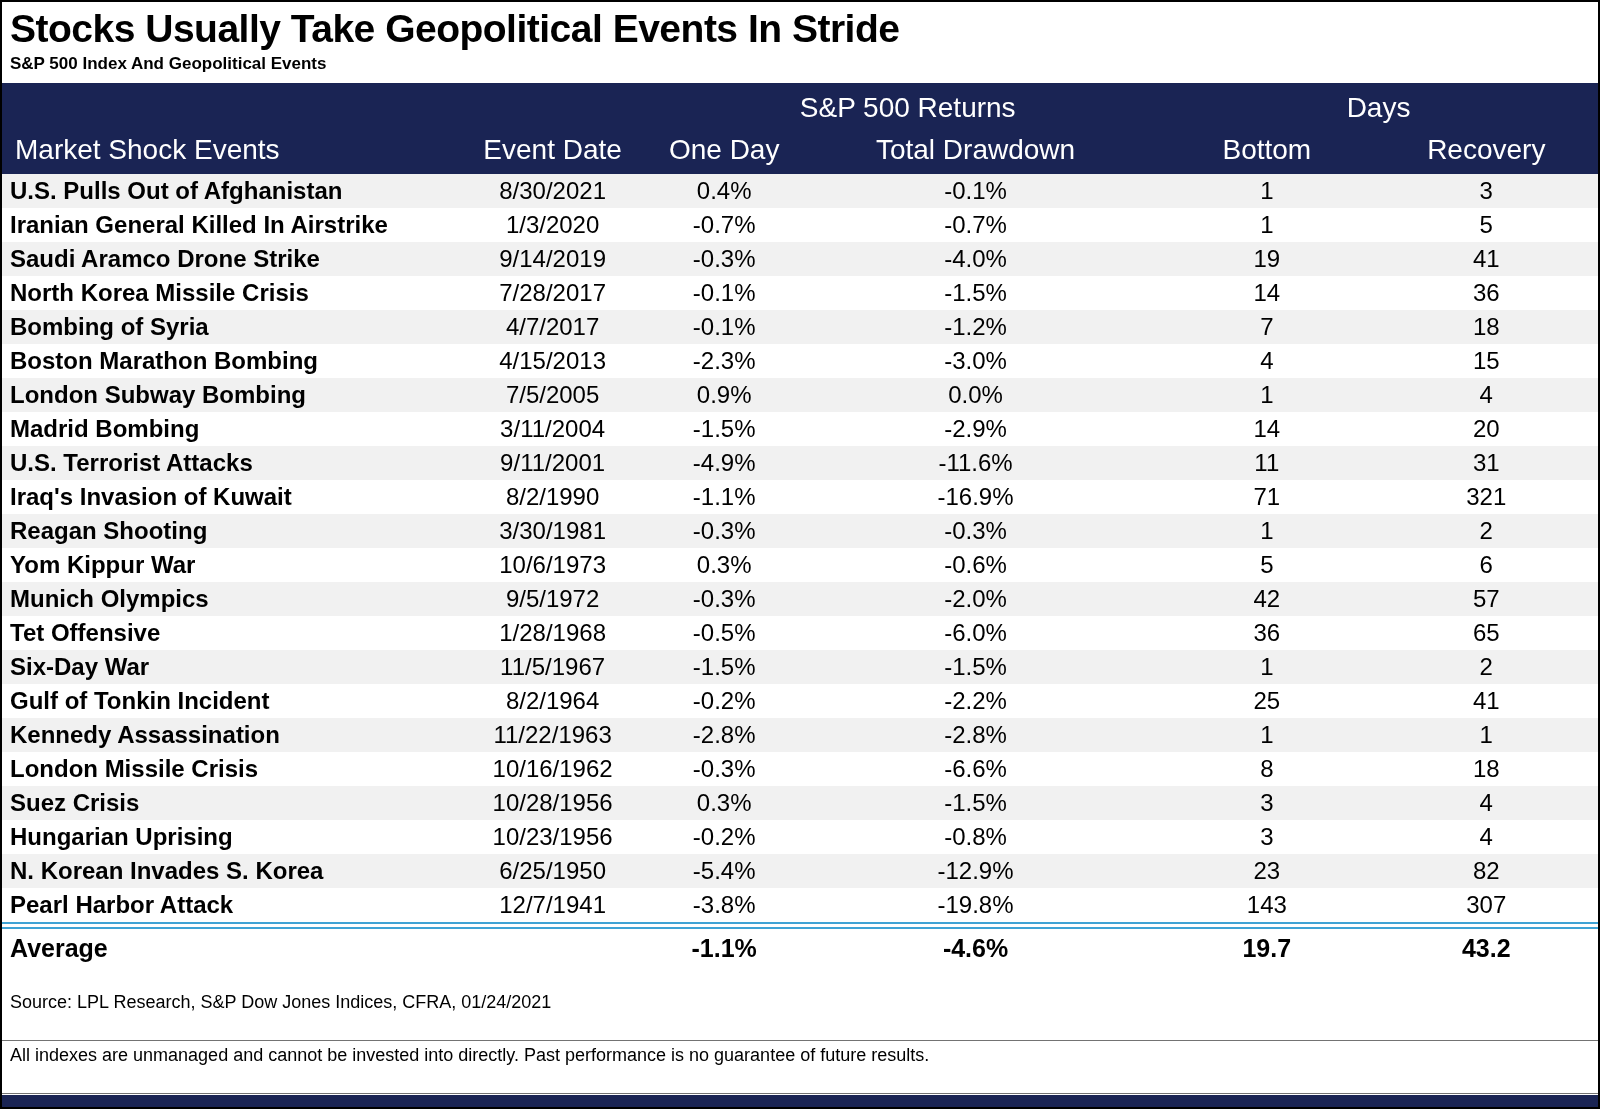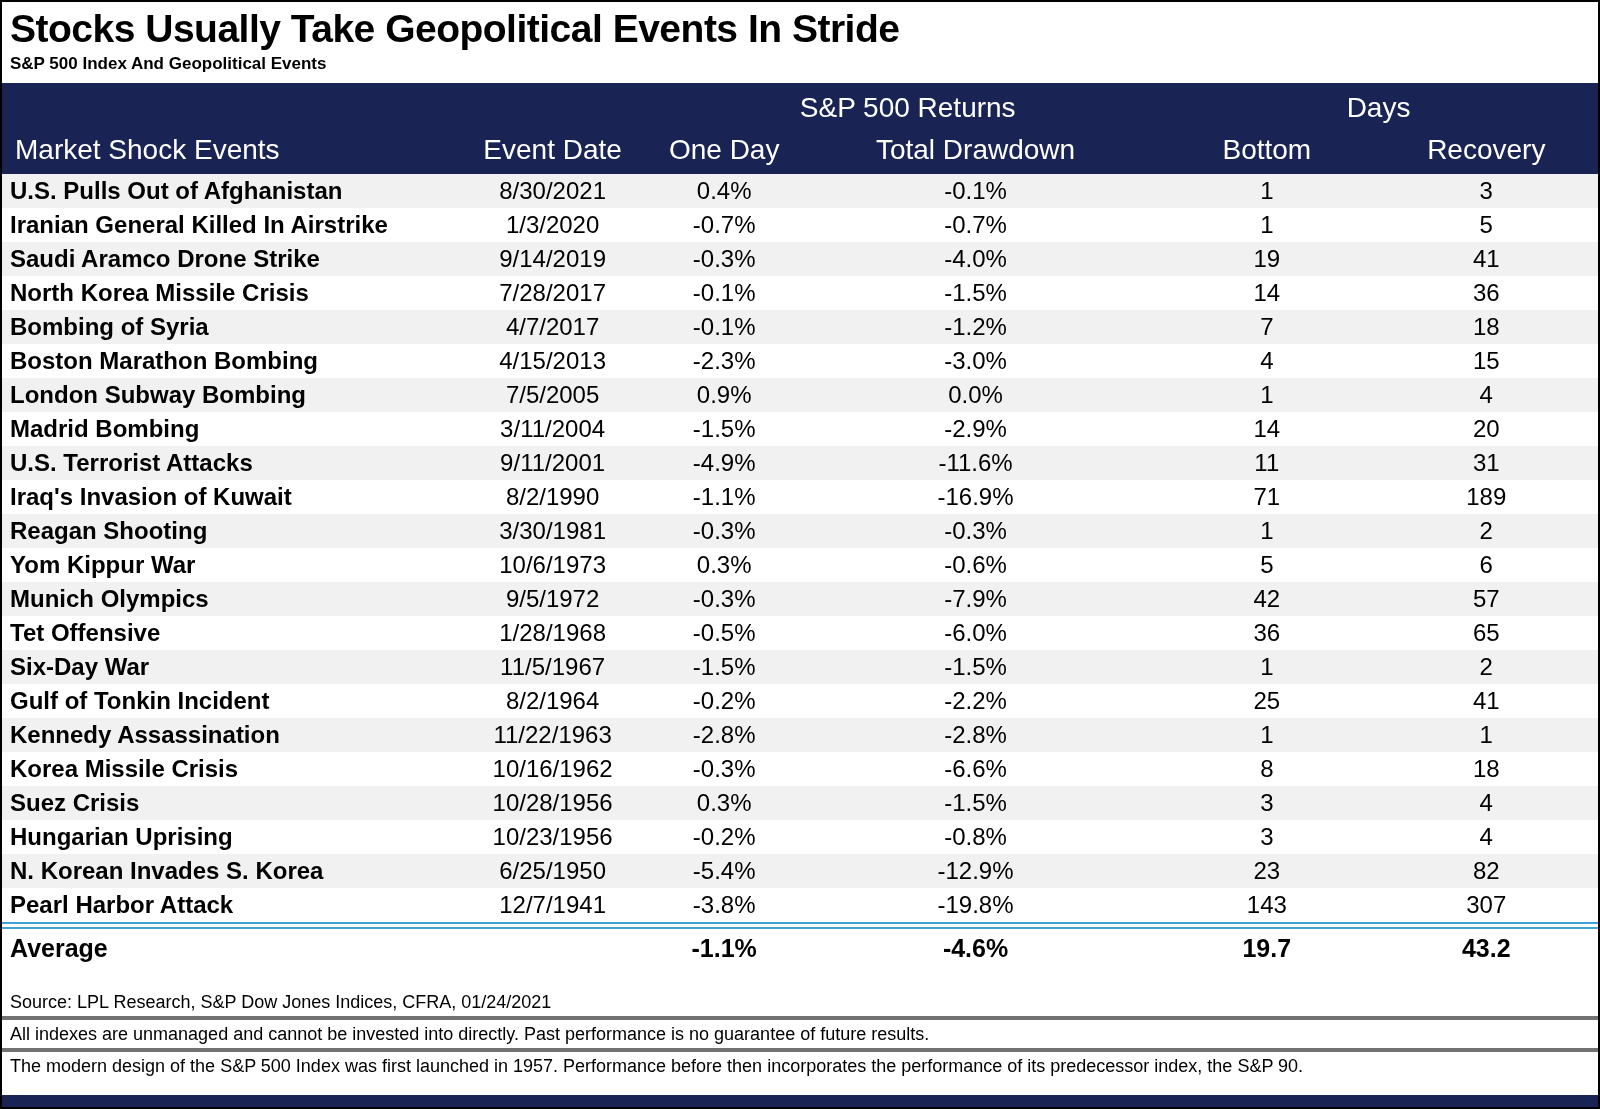--- a/index.html
+++ b/index.html
@@ -53,21 +53,21 @@
     font-size: 25px; font-weight: bold; height: 38px;
     text-align: center; padding: 0; white-space: nowrap;
   }
   tfoot td.name { text-align: left; padding-left: 8px; }
 
   .footer { margin-top: 21px; }
   .footer-line {
     font-size: 18px; color: #000; line-height: 21px;
     padding: 4px 8px 3px 8px; white-space: nowrap;
   }
-  .footer-line + .footer-line { border-top: 4px solid #737373; }
+  .footer-line + .footer-line { border-top: 1px solid #737373; margin-top: 24px; }
 
   .bottom-bar {
     position: absolute; left: 0; right: 0; bottom: 0; height: 12px;
     background: #1a2454;
   }
 </style>
 </head>
 <body>
 
 <div class="title">Stocks Usually Take Geopolitical Events In Stride</div>
@@ -169,21 +169,21 @@
         <td>-11.6%</td>
         <td>11</td>
         <td>31</td>
       </tr>
       <tr>
         <td class="name">Iraq's Invasion of Kuwait</td>
         <td>8/2/1990</td>
         <td>-1.1%</td>
         <td>-16.9%</td>
         <td>71</td>
-        <td>189</td>
+        <td>321</td>
       </tr>
       <tr>
         <td class="name">Reagan Shooting</td>
         <td>3/30/1981</td>
         <td>-0.3%</td>
         <td>-0.3%</td>
         <td>1</td>
         <td>2</td>
       </tr>
       <tr>
@@ -191,21 +191,21 @@
         <td>10/6/1973</td>
         <td>0.3%</td>
         <td>-0.6%</td>
         <td>5</td>
         <td>6</td>
       </tr>
       <tr>
         <td class="name">Munich Olympics</td>
         <td>9/5/1972</td>
         <td>-0.3%</td>
-        <td>-7.9%</td>
+        <td>-2.0%</td>
         <td>42</td>
         <td>57</td>
       </tr>
       <tr>
         <td class="name">Tet Offensive</td>
         <td>1/28/1968</td>
         <td>-0.5%</td>
         <td>-6.0%</td>
         <td>36</td>
         <td>65</td>
@@ -228,21 +228,21 @@
       </tr>
       <tr>
         <td class="name">Kennedy Assassination</td>
         <td>11/22/1963</td>
         <td>-2.8%</td>
         <td>-2.8%</td>
         <td>1</td>
         <td>1</td>
       </tr>
       <tr>
-        <td class="name">Korea Missile Crisis</td>
+        <td class="name">London Missile Crisis</td>
         <td>10/16/1962</td>
         <td>-0.3%</td>
         <td>-6.6%</td>
         <td>8</td>
         <td>18</td>
       </tr>
       <tr>
         <td class="name">Suez Crisis</td>
         <td>10/28/1956</td>
         <td>0.3%</td>

